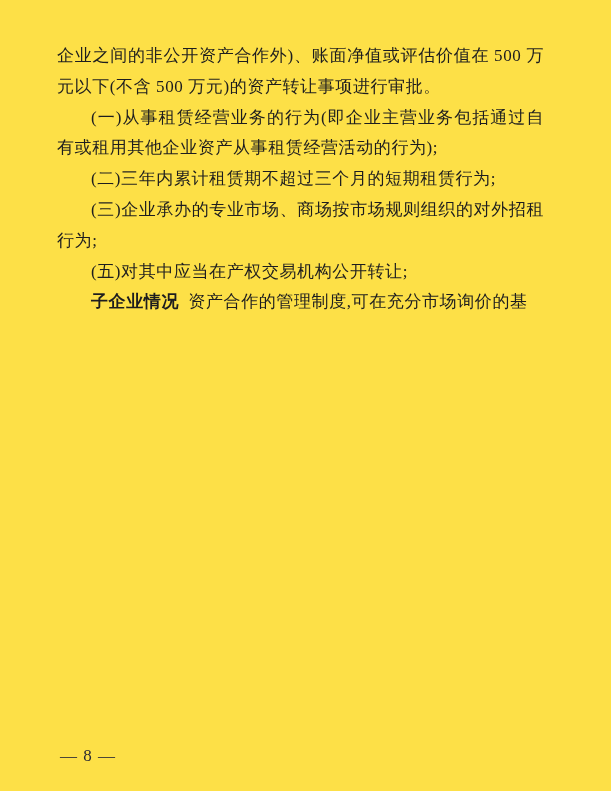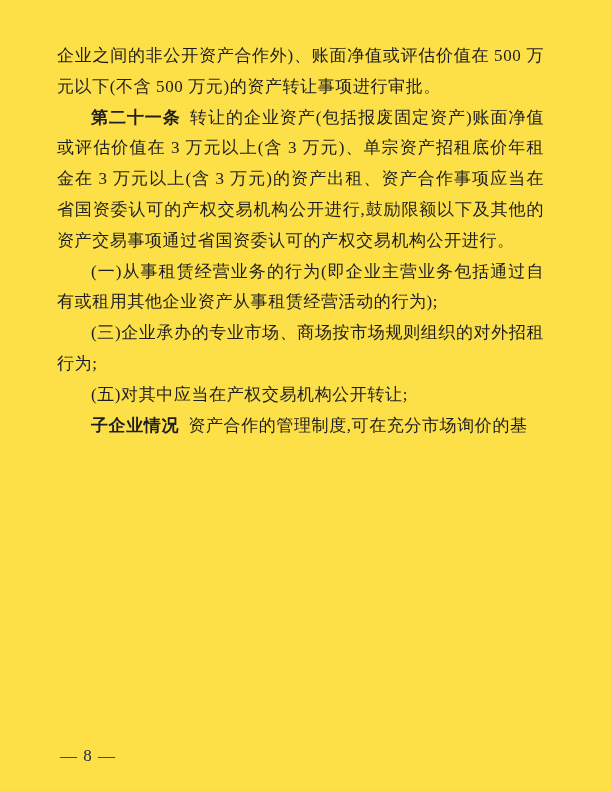--- a/index.html
+++ b/index.html
@@ -52,25 +52,25 @@
   }
 </style>
 </head>
 <body>
 
 <div class="page">
   <div class="content">
 
     <p class="para"><span>企业之间的非公开资产合作外)、账面净值或评估价值在 500 万元以下(不含 500 万元)的资产转让事项进行审批。</span></p>
 
-    <p class="para indent"><b class="lead">第二十一条</b><span>转让的企业资产(包括报废固定资产)账面净值或评估价值在 3 万元以上(含 3 万元)、单宗资产招租底价年租金在 3 万元以上(含 3 万元)的资产出租、资产合作事项应当在省国资委认可的产权交易机构公开进行,鼓励限额以下及其他的资产交易事项通过省国资委认可的产权交易机构公开进行。</span></p>
 
 
     <p class="para indent"><span>(一)从事租赁经营业务的行为(即企业主营业务包括通过自有或租用其他企业资产从事租赁经营活动的行为);</span></p>
 
+    <p class="para indent"><span>(二)三年内累计租赁期不超过三个月的短期租赁行为;</span></p>
 
     <p class="para indent"><span>(三)企业承办的专业市场、商场按市场规则组织的对外招租行为;</span></p>
 
 
     <p class="para indent"><span>(五)对其中应当在产权交易机构公开转让;</span></p>
 
 
     <p class="para indent"><b class="lead">子企业情况</b><span>资产合作的管理制度,可在充分市场询价的基</span></p>
 
   </div>

